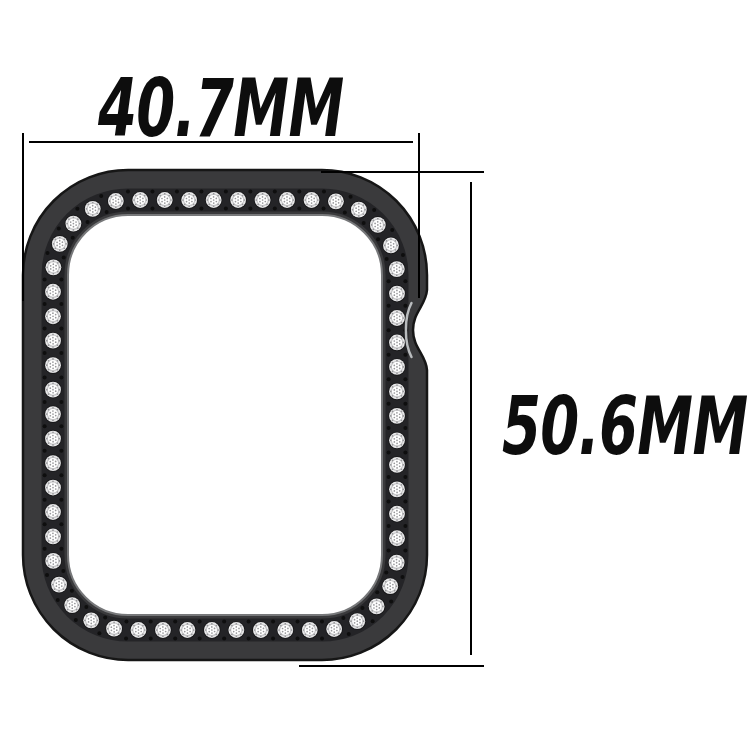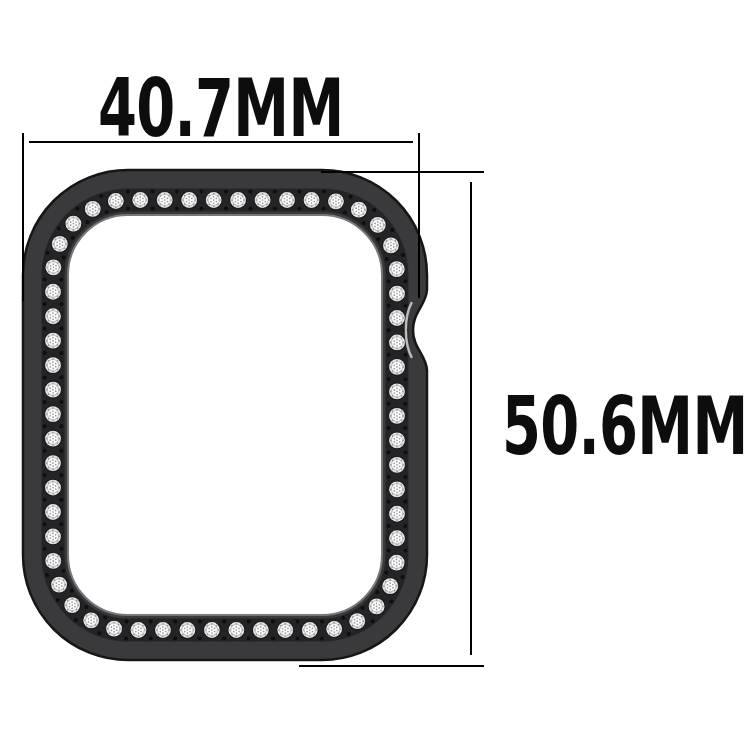--- a/index.html
+++ b/index.html
@@ -1,19 +1,20 @@
 <!DOCTYPE html>
 <html style="--bg: #ffffff; --text: #0d0d0d; --line: #000000; --case-body: #3a3a3c; --case-outline: #161616; --channel: #242427; --opening-rim: #77787a; --notch-highlight: #b9bcbe;"><head>
 <meta charset="utf-8">
 <style>
   html,body{margin:0;padding:0;background:#fff;}
   .stage{
     position:relative;width:750px;height:750px;overflow:hidden;
     background:var(--bg,#fff);
     font-family:"DejaVu Sans", sans-serif;
+    font-style:italic;
   }
   .dim-label{
     position:absolute;
     font-weight:bold;font-size:80px;line-height:1;
     color:var(--text,#0d0d0d);
     transform:scaleX(0.70);transform-origin:left top;
     letter-spacing:-1px;white-space:nowrap;
   }
   #width-label{left:98px;top:69px;}
   #height-label{left:502px;top:387px;}

